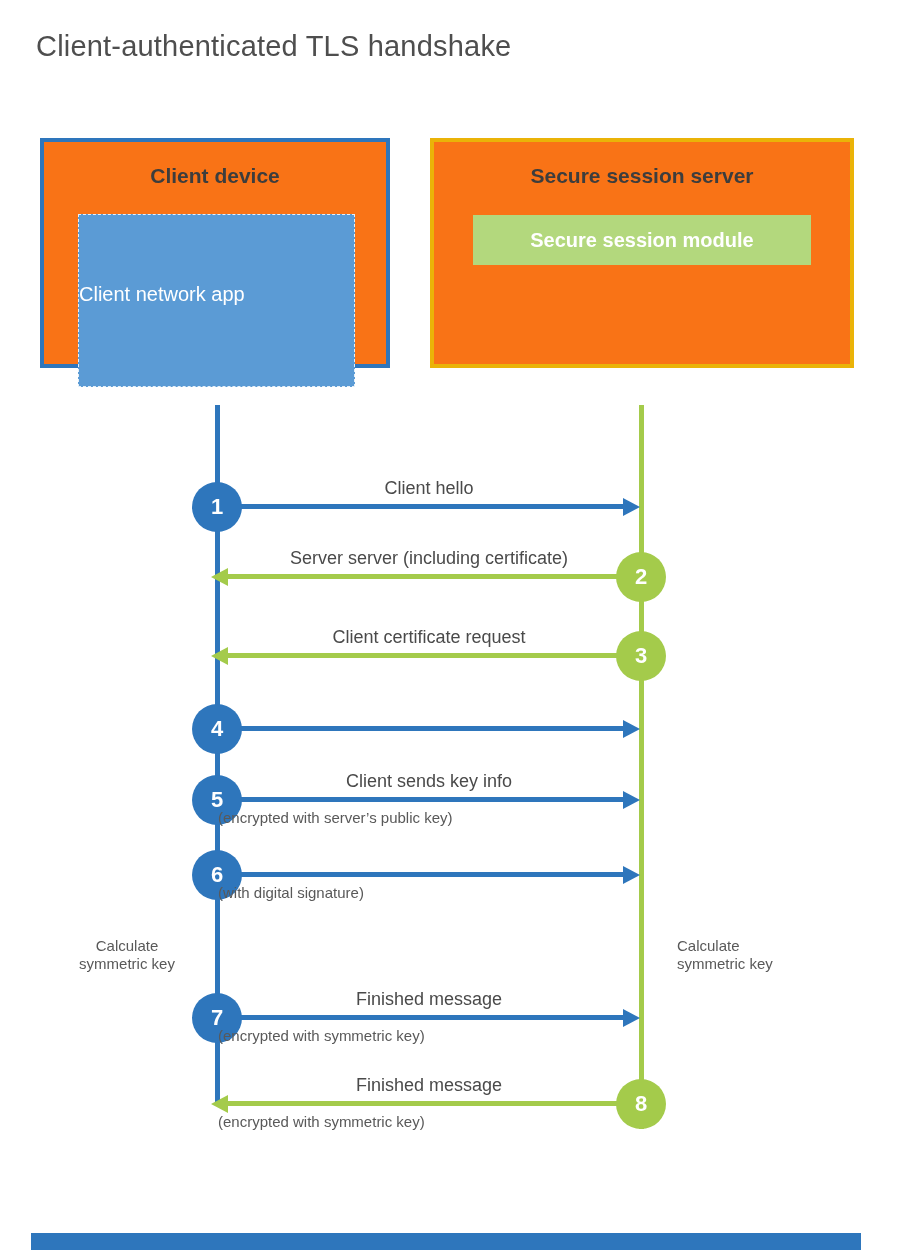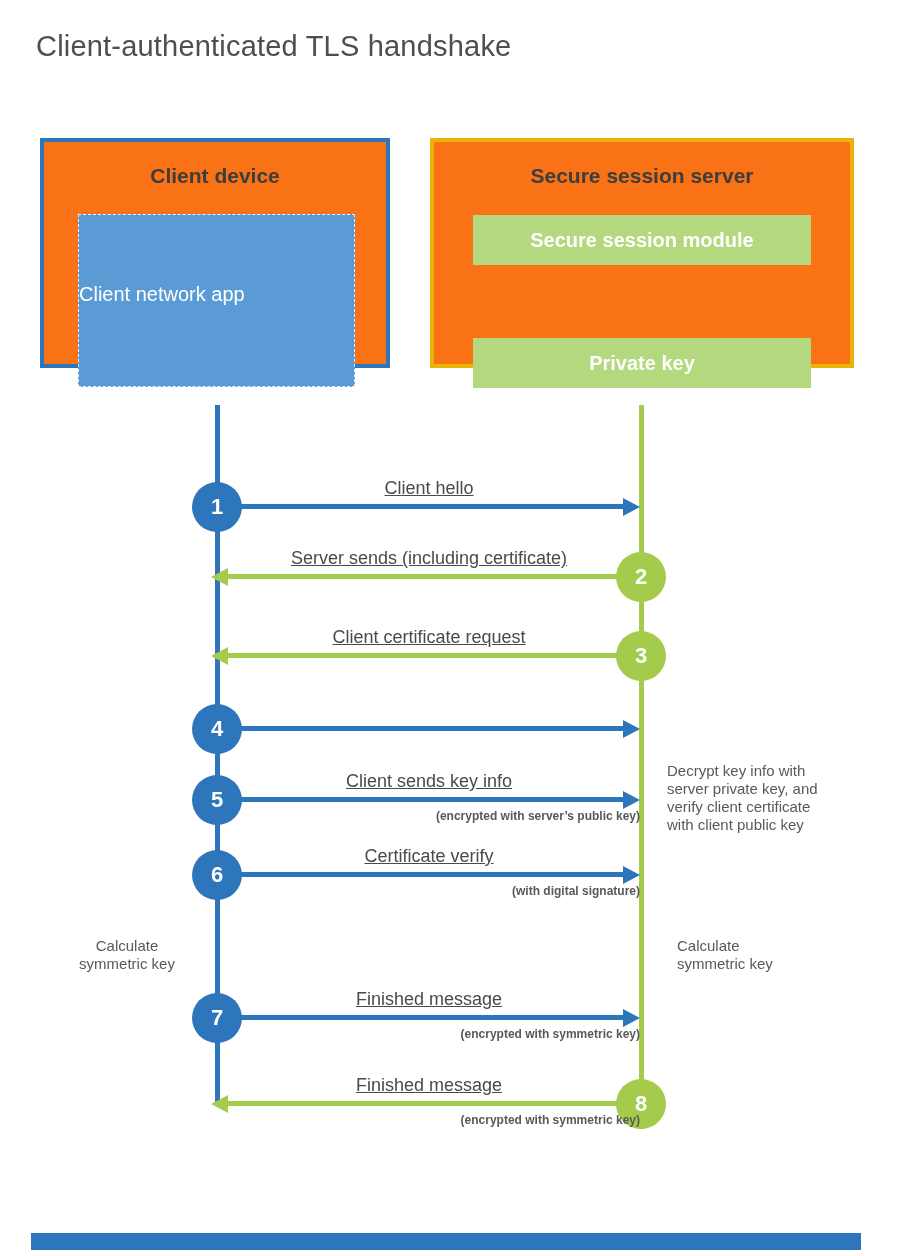--- a/index.html
+++ b/index.html
@@ -47,25 +47,25 @@
   .circle.blue{background:#2E76BC;left:192px;}
   .circle.green{background:#A4CB4B;left:616px;}
   .shaft{position:absolute;height:5px;}
   .shaft.blue{background:#2E76BC;left:217px;width:406px;}
   .shaft.green{background:#A4CB4B;left:226px;width:415px;}
   .head{position:absolute;width:0;height:0;border-top:9px solid transparent;border-bottom:9px solid transparent;}
   .head.right{left:623px;border-left:17px solid #2E76BC;}
   .head.left{left:211px;border-right:17px solid #A4CB4B;}
   .msg{
     position:absolute;left:218px;width:422px;text-align:center;
-    font-size:18px;color:#4a4a4a;text-decoration:underline;
+    font-size:18px;color:#4a4a4a;
   }
   .sub{
-    position:absolute;left:218px;width:422px;text-align:right;
-    font-size:12px;color:#595959;font-weight:bold;
+    position:absolute;left:218px;width:422px;text-align:left;
+    font-size:15px;color:#595959;
   }
   
   .note{position:absolute;font-size:15px;line-height:18px;color:#595959;white-space:pre-line;}
   .note-decrypt{left:667px;top:762px;width:175px;text-align:left;}
   .note-calc-left{left:52px;top:937px;width:150px;text-align:center;}
   .note-calc-right{left:677px;top:937px;width:150px;text-align:left;}
   
   .bottom-bar{position:absolute;left:31px;top:1233px;width:830px;height:17px;background:#2E76BC;}
 </style>
 </head>
@@ -78,73 +78,67 @@
   <div class="actor-box client-box">
     <div class="actor-title">Client device</div>
     <div class="app-box">
       <span>Client network app</span>
     </div>
   </div>
 
   <div class="actor-box server-box">
     <div class="actor-title">Secure session server</div>
     <div class="server-bar bar-1">Secure session module</div>
-    <div class="server-bar bar-3">Private key</div>
   </div>
 
   <div class="lifeline blue"></div>
   <div class="lifeline green"></div>
 
   <div class="msg" style="top:478px">Client hello</div>
   <div class="shaft blue" style="top:504px"></div>
   <div class="head right" style="top:498px"></div>
   <div class="circle blue" style="top:482px">1</div>
 
-  <div class="msg" style="top:548px">Server sends (including certificate)</div>
+  <div class="msg" style="top:548px">Server server (including certificate)</div>
   <div class="shaft green" style="top:574px"></div>
   <div class="head left" style="top:568px"></div>
   <div class="circle green" style="top:552px">2</div>
 
   <div class="msg" style="top:627px">Client certificate request</div>
   <div class="shaft green" style="top:653px"></div>
   <div class="head left" style="top:647px"></div>
   <div class="circle green" style="top:631px">3</div>
 
   <div class="shaft blue" style="top:726px"></div>
   <div class="head right" style="top:720px"></div>
   <div class="circle blue" style="top:704px">4</div>
 
   <div class="msg" style="top:771px">Client sends key info</div>
   <div class="shaft blue" style="top:797px"></div>
   <div class="head right" style="top:791px"></div>
   <div class="circle blue" style="top:775px">5</div>
   <div class="sub" style="top:809px">(encrypted with server’s public key)</div>
 
-  <div class="msg" style="top:846px">Certificate verify</div>
   <div class="shaft blue" style="top:872px"></div>
   <div class="head right" style="top:866px"></div>
   <div class="circle blue" style="top:850px">6</div>
   <div class="sub" style="top:884px">(with digital signature)</div>
 
   <div class="msg" style="top:989px">Finished message</div>
   <div class="shaft blue" style="top:1015px"></div>
   <div class="head right" style="top:1009px"></div>
   <div class="circle blue" style="top:993px">7</div>
   <div class="sub" style="top:1027px">(encrypted with symmetric key)</div>
 
   <div class="msg" style="top:1075px">Finished message</div>
   <div class="shaft green" style="top:1101px"></div>
   <div class="head left" style="top:1095px"></div>
   <div class="circle green" style="top:1079px">8</div>
   <div class="sub" style="top:1113px">(encrypted with symmetric key)</div>
 
-  <div class="note note-decrypt">Decrypt key info with
-server private key, and
-verify client certificate
-with client public key</div>
   <div class="note note-calc-left">Calculate
 symmetric key</div>
   <div class="note note-calc-right">Calculate
 symmetric key</div>
 
   <div class="bottom-bar"></div>
 
 </div>
 
 </body></html>

